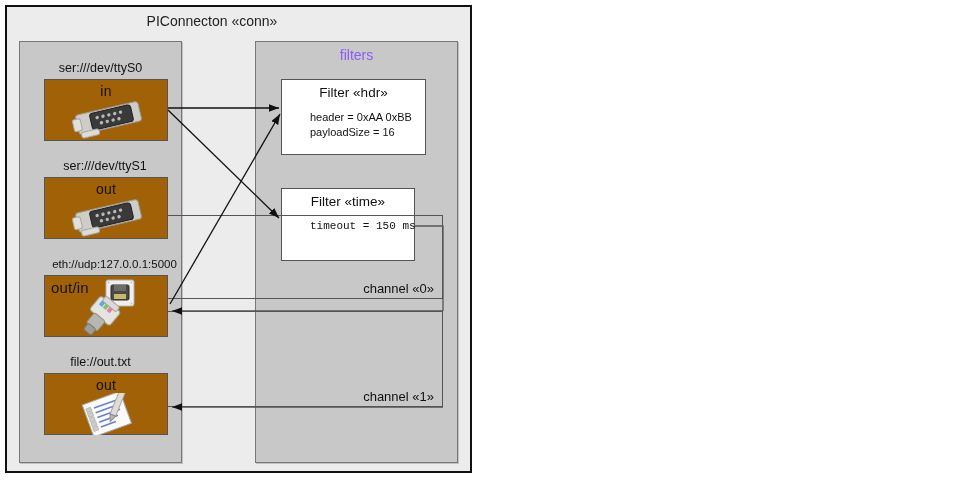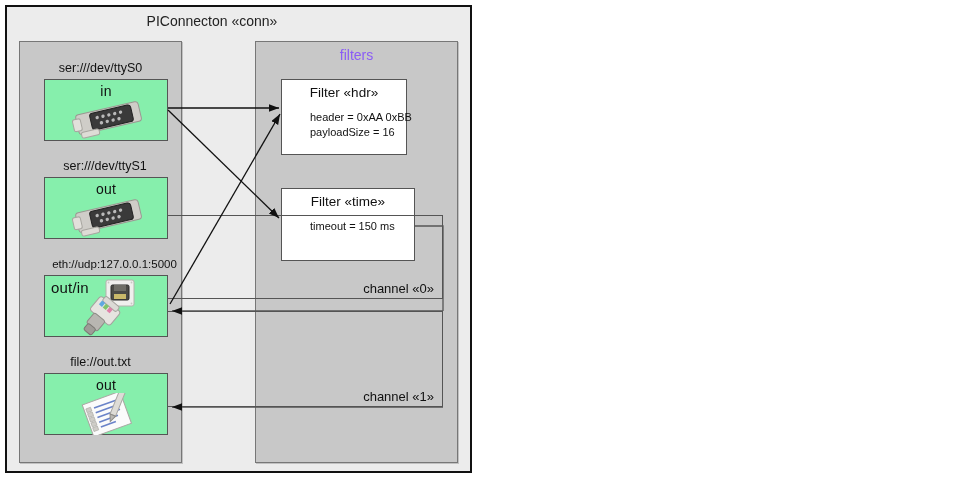--- a/index.html
+++ b/index.html
@@ -19,21 +19,21 @@
   
   .panel{background:#c8c8c8;border:1px solid #777;
      box-shadow:1px 1px 0 rgba(0,0,0,.18);}
   #devices-panel{left:19px;top:41px;width:163px;height:422px;}
   #filters-panel{left:255px;top:41px;width:203px;height:422px;}
   #filters-title{left:255px;top:45px;width:203px;height:20px;font-size:14px;color:#8b5cf6;}
 
   
   .dev-label{font-size:12.5px;color:#111;height:16px;}
   
-  .dev-box{background:#86efac;border:1px solid #555;position:absolute;box-sizing:border-box;}
+  .dev-box{background:#a16207;border:1px solid #555;position:absolute;box-sizing:border-box;}
   .dev-kind{position:absolute;left:0;right:0;top:3px;text-align:center;
      font-size:14px;color:#111;letter-spacing:.2px;}
 
   
   .filter-box{background:#fff;border:1px solid #555;position:absolute;box-sizing:border-box;}
   .filter-title{position:absolute;left:0;right:0;top:5px;text-align:center;
      font-size:13.5px;color:#111;}
   .filter-prop{position:absolute;left:8px;font-size:11px;color:#111;white-space:nowrap;padding-left:20px;}
 
   
@@ -161,29 +161,29 @@
           <polygon points="37,24 43,24 40,31" fill="#b9b7b2" stroke="#8e8c87"></polygon>
         </g>
       </g>
     </svg>
   </div>
 </div>
 
 <div class="abs panel" id="filters-panel"></div>
 <div class="abs ctr" id="filters-title">filters</div>
 
-<div class="filter-box" style="left:281px;top:79px;width:126px;height:76px;">
+<div class="filter-box" style="left:281px;top:79px;width:145px;height:76px;">
   <div class="filter-title">Filter «hdr»</div>
   <div class="filter-prop" style="top:31px;">header = 0xAA 0xBB</div>
   <div class="filter-prop" style="top:46px;">payloadSize = 16</div>
 </div>
 
 <div class="filter-box" style="left:281px;top:188px;width:134px;height:73px;">
   <div class="filter-title">Filter «time»</div>
-  <div class="filter-prop" style="top:31px;">timeout = 150 ms</div>
+  <div class="filter-prop" style="top:31px;font-family:Liberation Mono, monospace;">timeout = 150 ms</div>
 </div>
 
 <div class="channel-box" style="left:168px;top:215px;width:275px;height:84px;border-left:none;">
   <div class="channel-label">channel «0»</div>
 </div>
 <div class="channel-box" style="left:168px;top:311px;width:275px;height:96px;border-left:none;">
   <div class="channel-label">channel «1»</div>
 </div>
 
 <svg class="abs" id="wire-layer">

